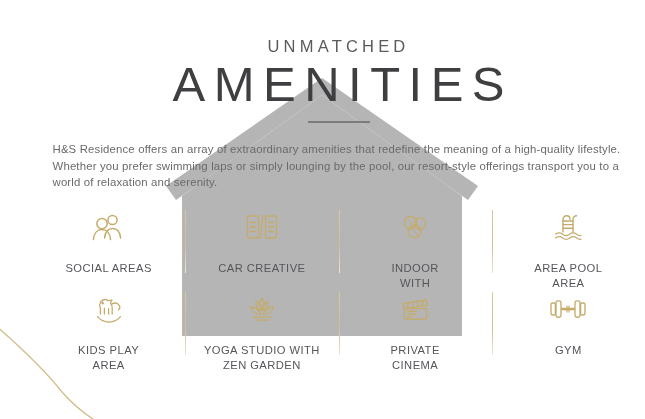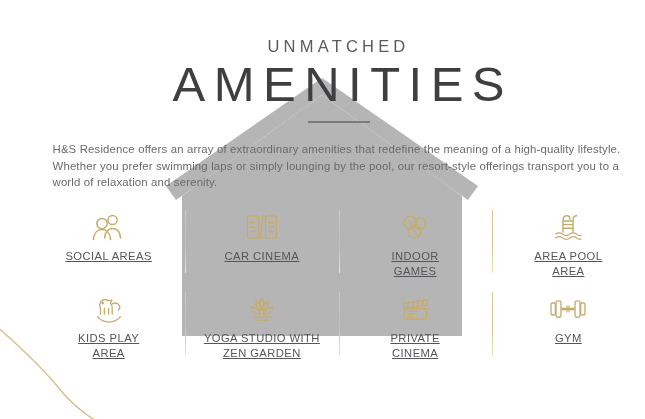--- a/index.html
+++ b/index.html
@@ -114,27 +114,26 @@
   .amenity-icon {
     height: 33px;
     display: flex;
     align-items: center;
     justify-content: center;
   }
   .amenity-icon svg {
     display: block;
   }
   .amenity-label {
-    margin-top: 6px;
+    margin-top: 18px;
     font-size: 11.2px;
     letter-spacing: 0.45px;
     line-height: 14.5px;
     color: #55565a;
     white-space: pre-line;
-    text-decoration: underline;
   }
 </style>
 </head>
 <body>
 
 <div id="page">
 
   <svg class="watermark" viewBox="0 0 645 419" xmlns="http://www.w3.org/2000/svg" aria-hidden="true">
     <g fill="#b5b5b5">
       <path d="M322 95 L462 196 L462 336 L182 336 L182 196 Z"></path>
@@ -182,37 +181,37 @@
           <svg width="34" height="28" viewBox="0 0 34 28" xmlns="http://www.w3.org/2000/svg">
             <g fill="none" stroke="#c5ac6c" stroke-width="1.3" stroke-linejoin="round">
               <rect x="2.5" y="3" width="11" height="22" rx="1.2"></rect>
               <rect x="20.5" y="3" width="11" height="22" rx="1.2"></rect>
               <path d="M5 9.5 h6 M5 14 h6 M5 18.5 h6"></path>
               <path d="M23 9.5 h6 M23 14 h6 M23 18.5 h6"></path>
               <path d="M17.8 2 L15.4 26" stroke-width="1.1"></path>
             </g>
           </svg>
         </div>
-        <div class="amenity-label">CAR CINEMA</div>
+        <div class="amenity-label">CAR CREATIVE</div>
       </div>
 
       <div class="amenity-item">
         <div class="amenity-icon">
           <svg width="30" height="26" viewBox="0 0 30 26" xmlns="http://www.w3.org/2000/svg">
             <g fill="none" stroke="#c5ac6c" stroke-width="1.35">
               <circle cx="10.5" cy="8.5" r="6.2"></circle>
               <circle cx="20" cy="9.5" r="5.6"></circle>
               <circle cx="14.5" cy="17.5" r="6.4"></circle>
               <path d="M8 5.6 C10.8 7.6, 12.4 10.4, 12.8 13.6" stroke-width="1"></path>
               <path d="M12.2 15.2 C14.8 16.6, 16.4 18.8, 17 21.6" stroke-width="1"></path>
             </g>
           </svg>
         </div>
         <div class="amenity-label">INDOOR
-GAMES</div>
+WITH</div>
       </div>
 
       <div class="amenity-item">
         <div class="amenity-icon">
           <svg width="30" height="28" viewBox="0 0 30 28" xmlns="http://www.w3.org/2000/svg">
             <g fill="none" stroke="#c5ac6c" stroke-width="1.4" stroke-linecap="round">
               <path d="M10 19 V6.4 C10 4.2, 11.6 2.8, 13.6 2.8 C15.6 2.8, 17 4.2, 17 6.2"></path>
               <path d="M20 19 V6.4 C20 4.2, 21.6 2.8, 23.6 2.8"></path>
               <path d="M10 8 h10 M10 11.6 h10 M10 15.2 h10"></path>
               <path d="M2.5 21.2 C5 19.4, 7.2 19.4, 9.6 21.2 C12 23, 14.2 23, 16.6 21.2 C19 19.4, 21.2 19.4, 23.6 21.2 C25.2 22.4, 26.6 22.8, 28 22.4" stroke-width="1.25"></path>

